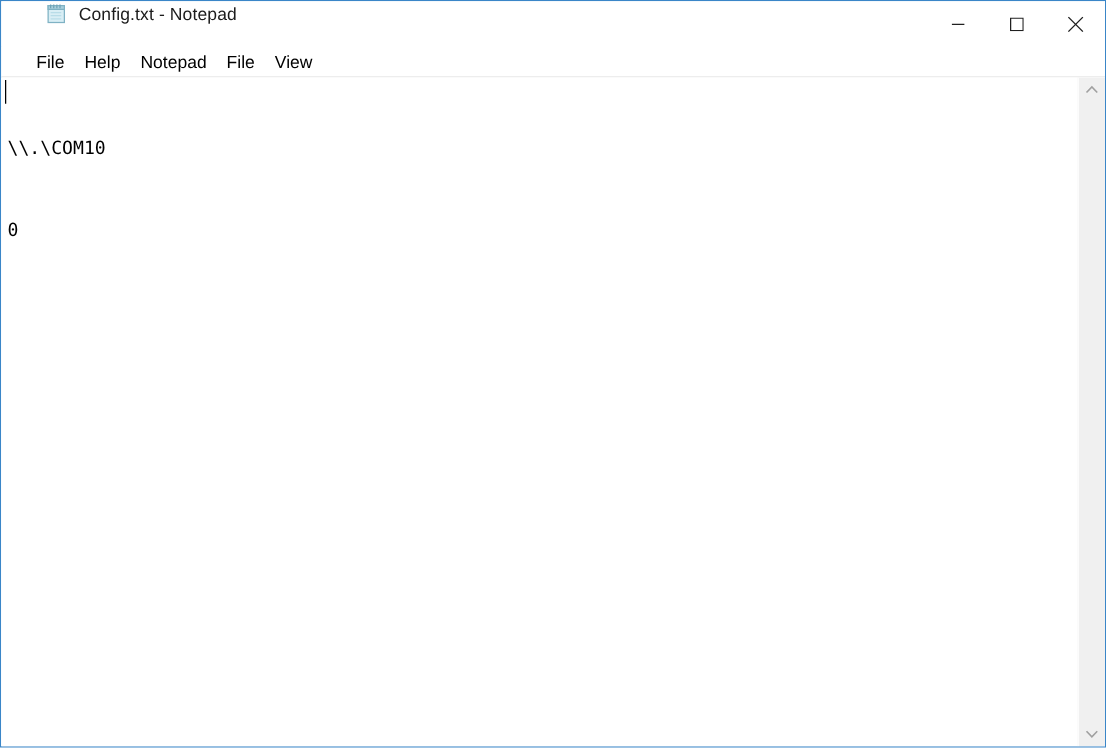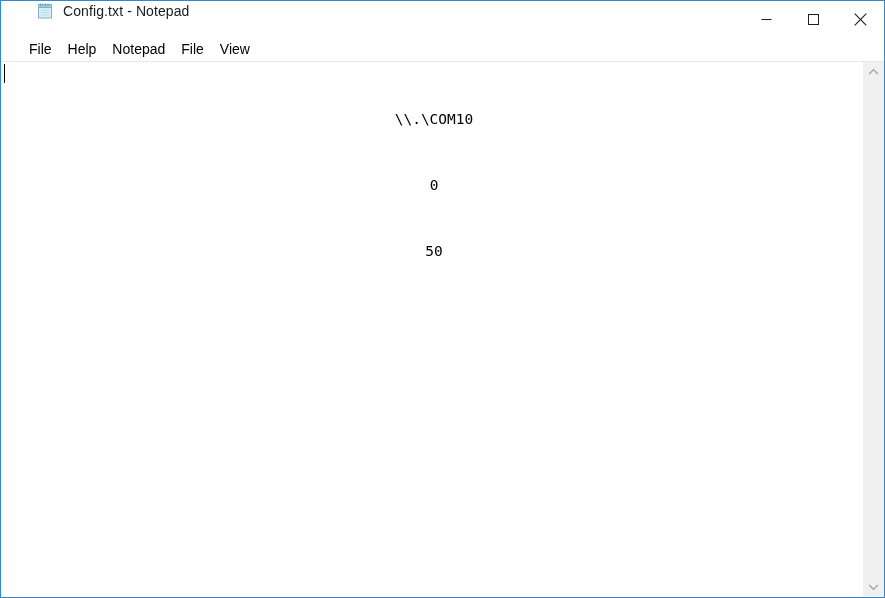--- a/index.html
+++ b/index.html
@@ -117,21 +117,20 @@
     overflow: hidden;
   }
   .text-lines {
     font-family: "DejaVu Sans Mono", monospace;
     font-size: 14.5px;
     line-height: 22px;
     color: #000000;
     white-space: pre;
     padding-left: 4px;
     padding-top: 1px;
-    text-align: center;
   }
   .text-line {
     height: 22px;
     white-space: pre;
   }
   .caret {
     position: absolute;
     left: 3px;
     top: 2px;
     width: 1px;
@@ -222,21 +221,20 @@
     <div class="menu-item">File</div>
     <div class="menu-item">View</div>
   </div>
 
   <div class="editor-wrap">
     <div class="text-area">
       <div class="caret"></div>
       <div class="text-lines">
         <div class="text-line">\\.\COM10</div>
         <div class="text-line">0</div>
-        <div class="text-line">50</div>
       </div>
     </div>
 
     <div class="scrollbar">
       <div class="sb-arrow">
         <span>
           <svg width="11" height="8" viewBox="0 0 11 8">
             <polyline points="1.2,6 5.5,1.6 9.8,6" fill="none" stroke="#a0a0a0" stroke-width="1.3"></polyline>
           </svg>
         </span>

